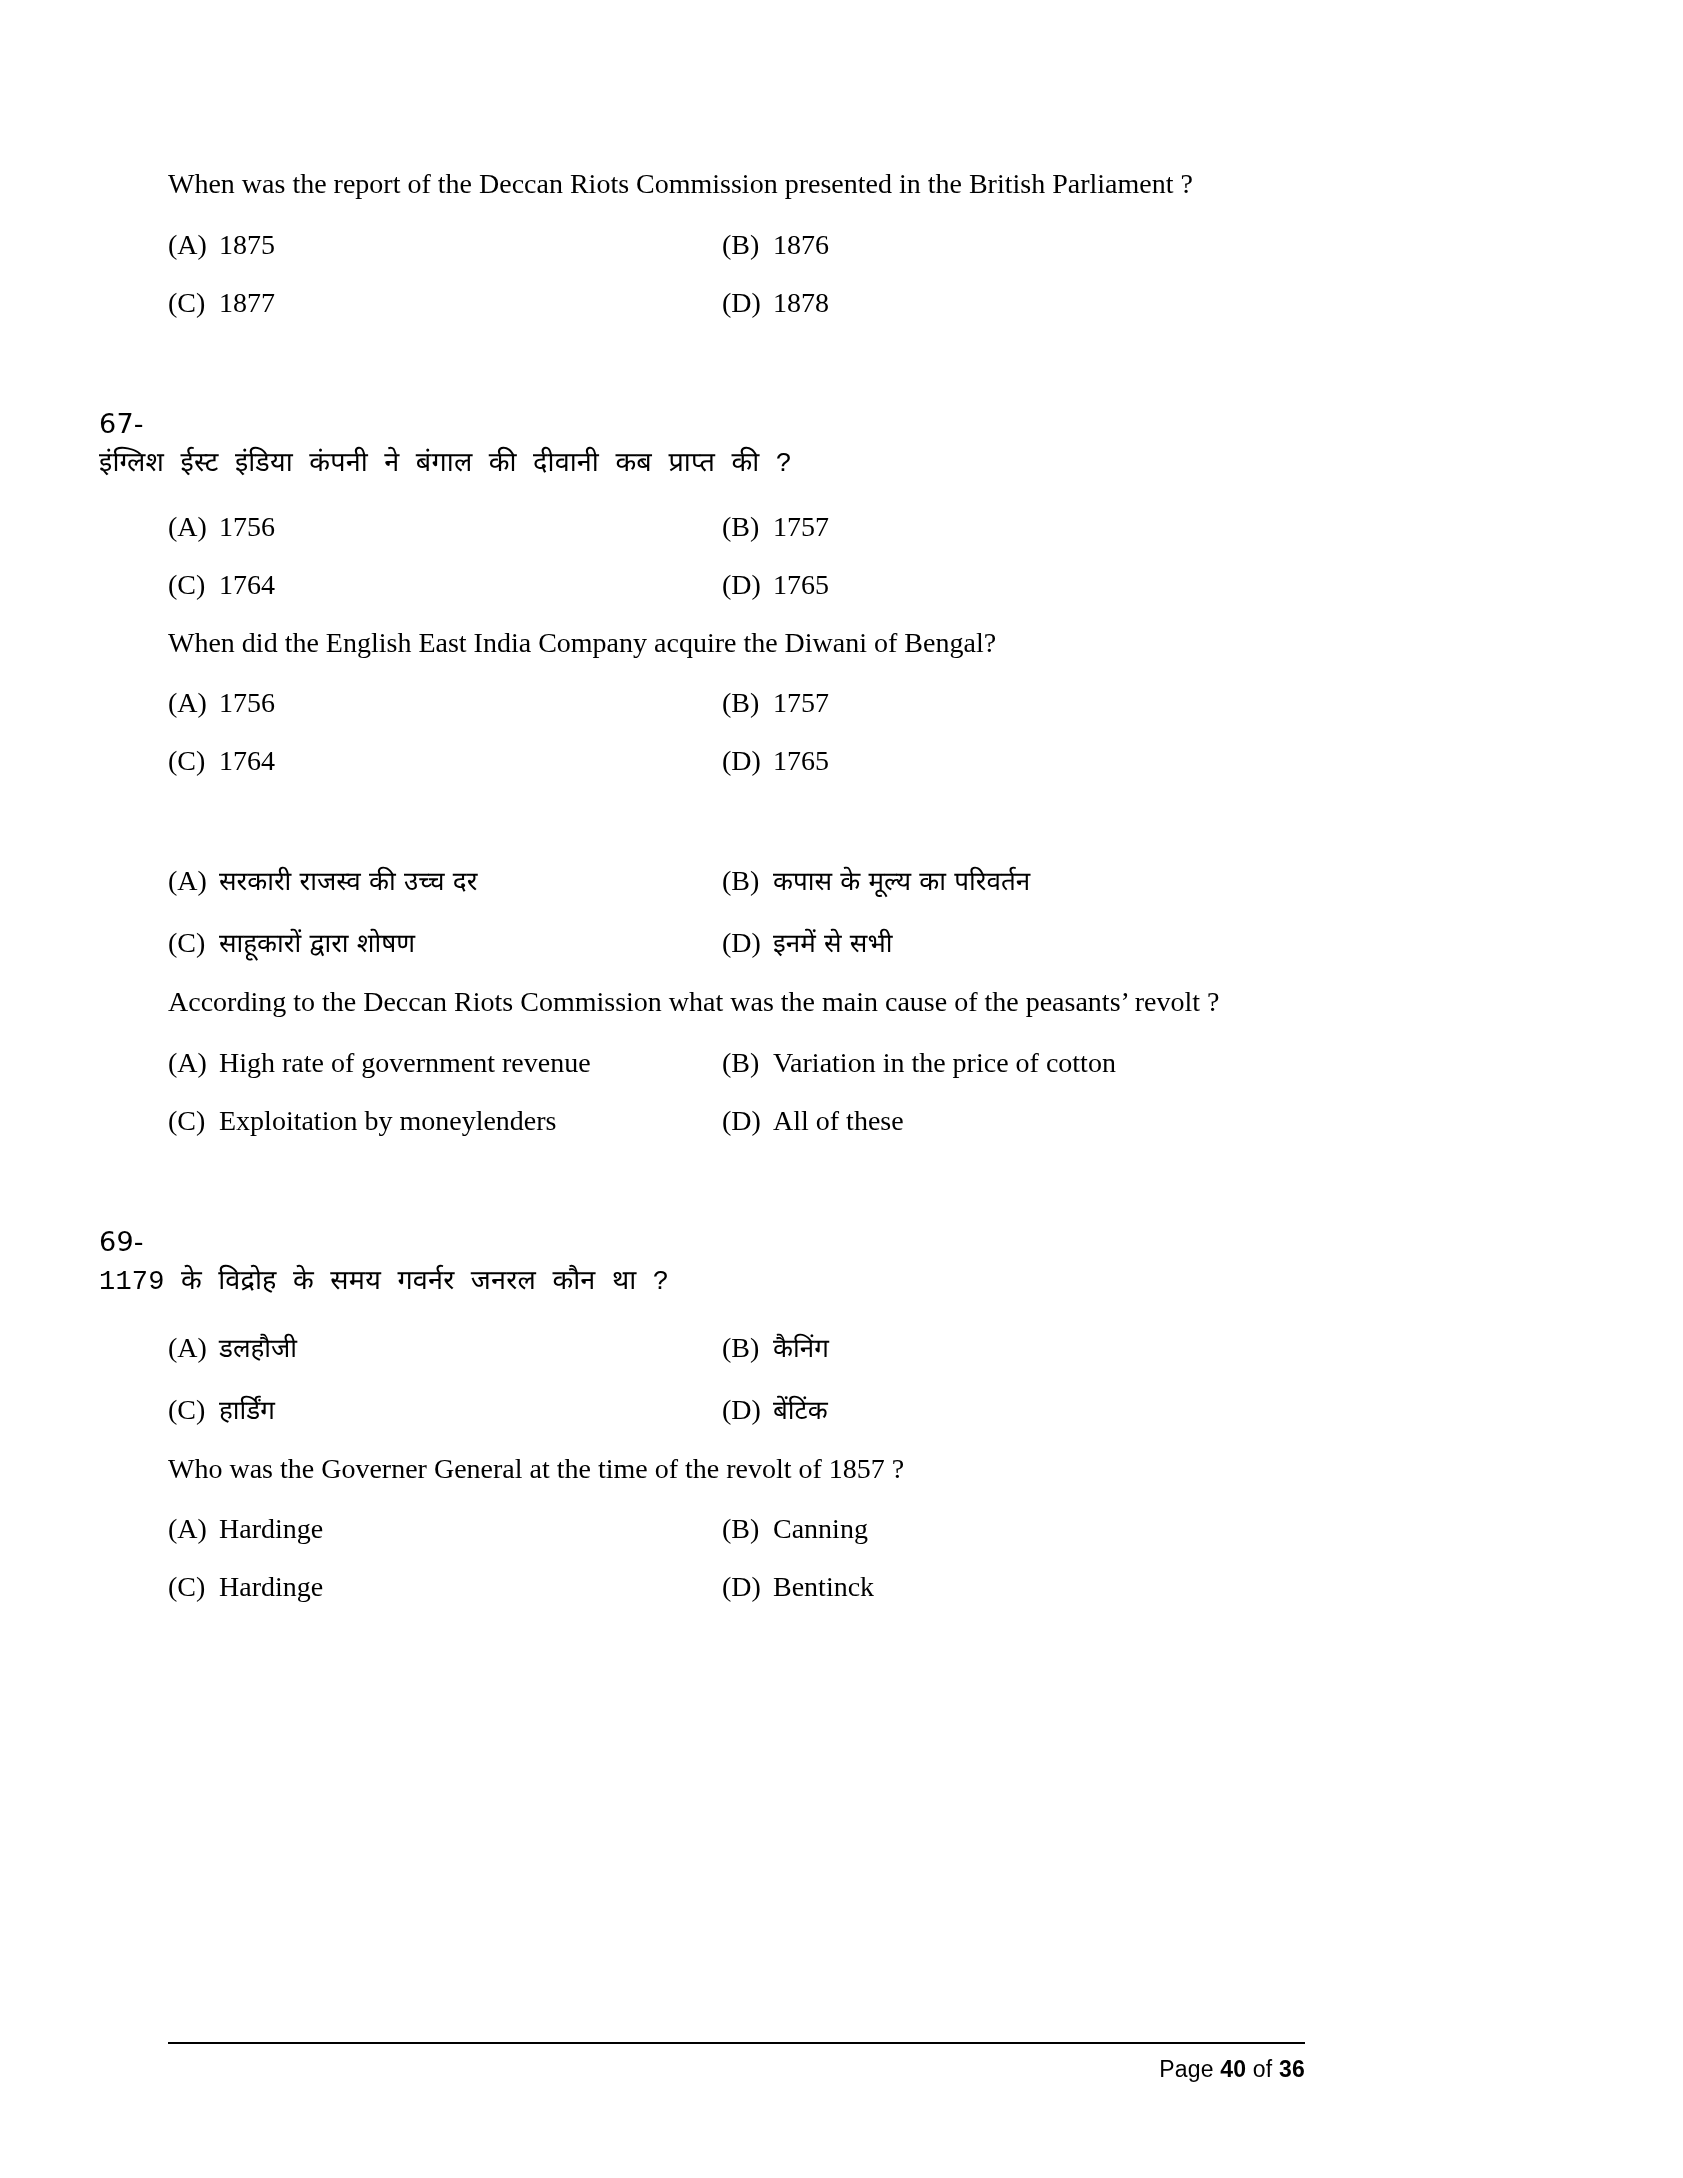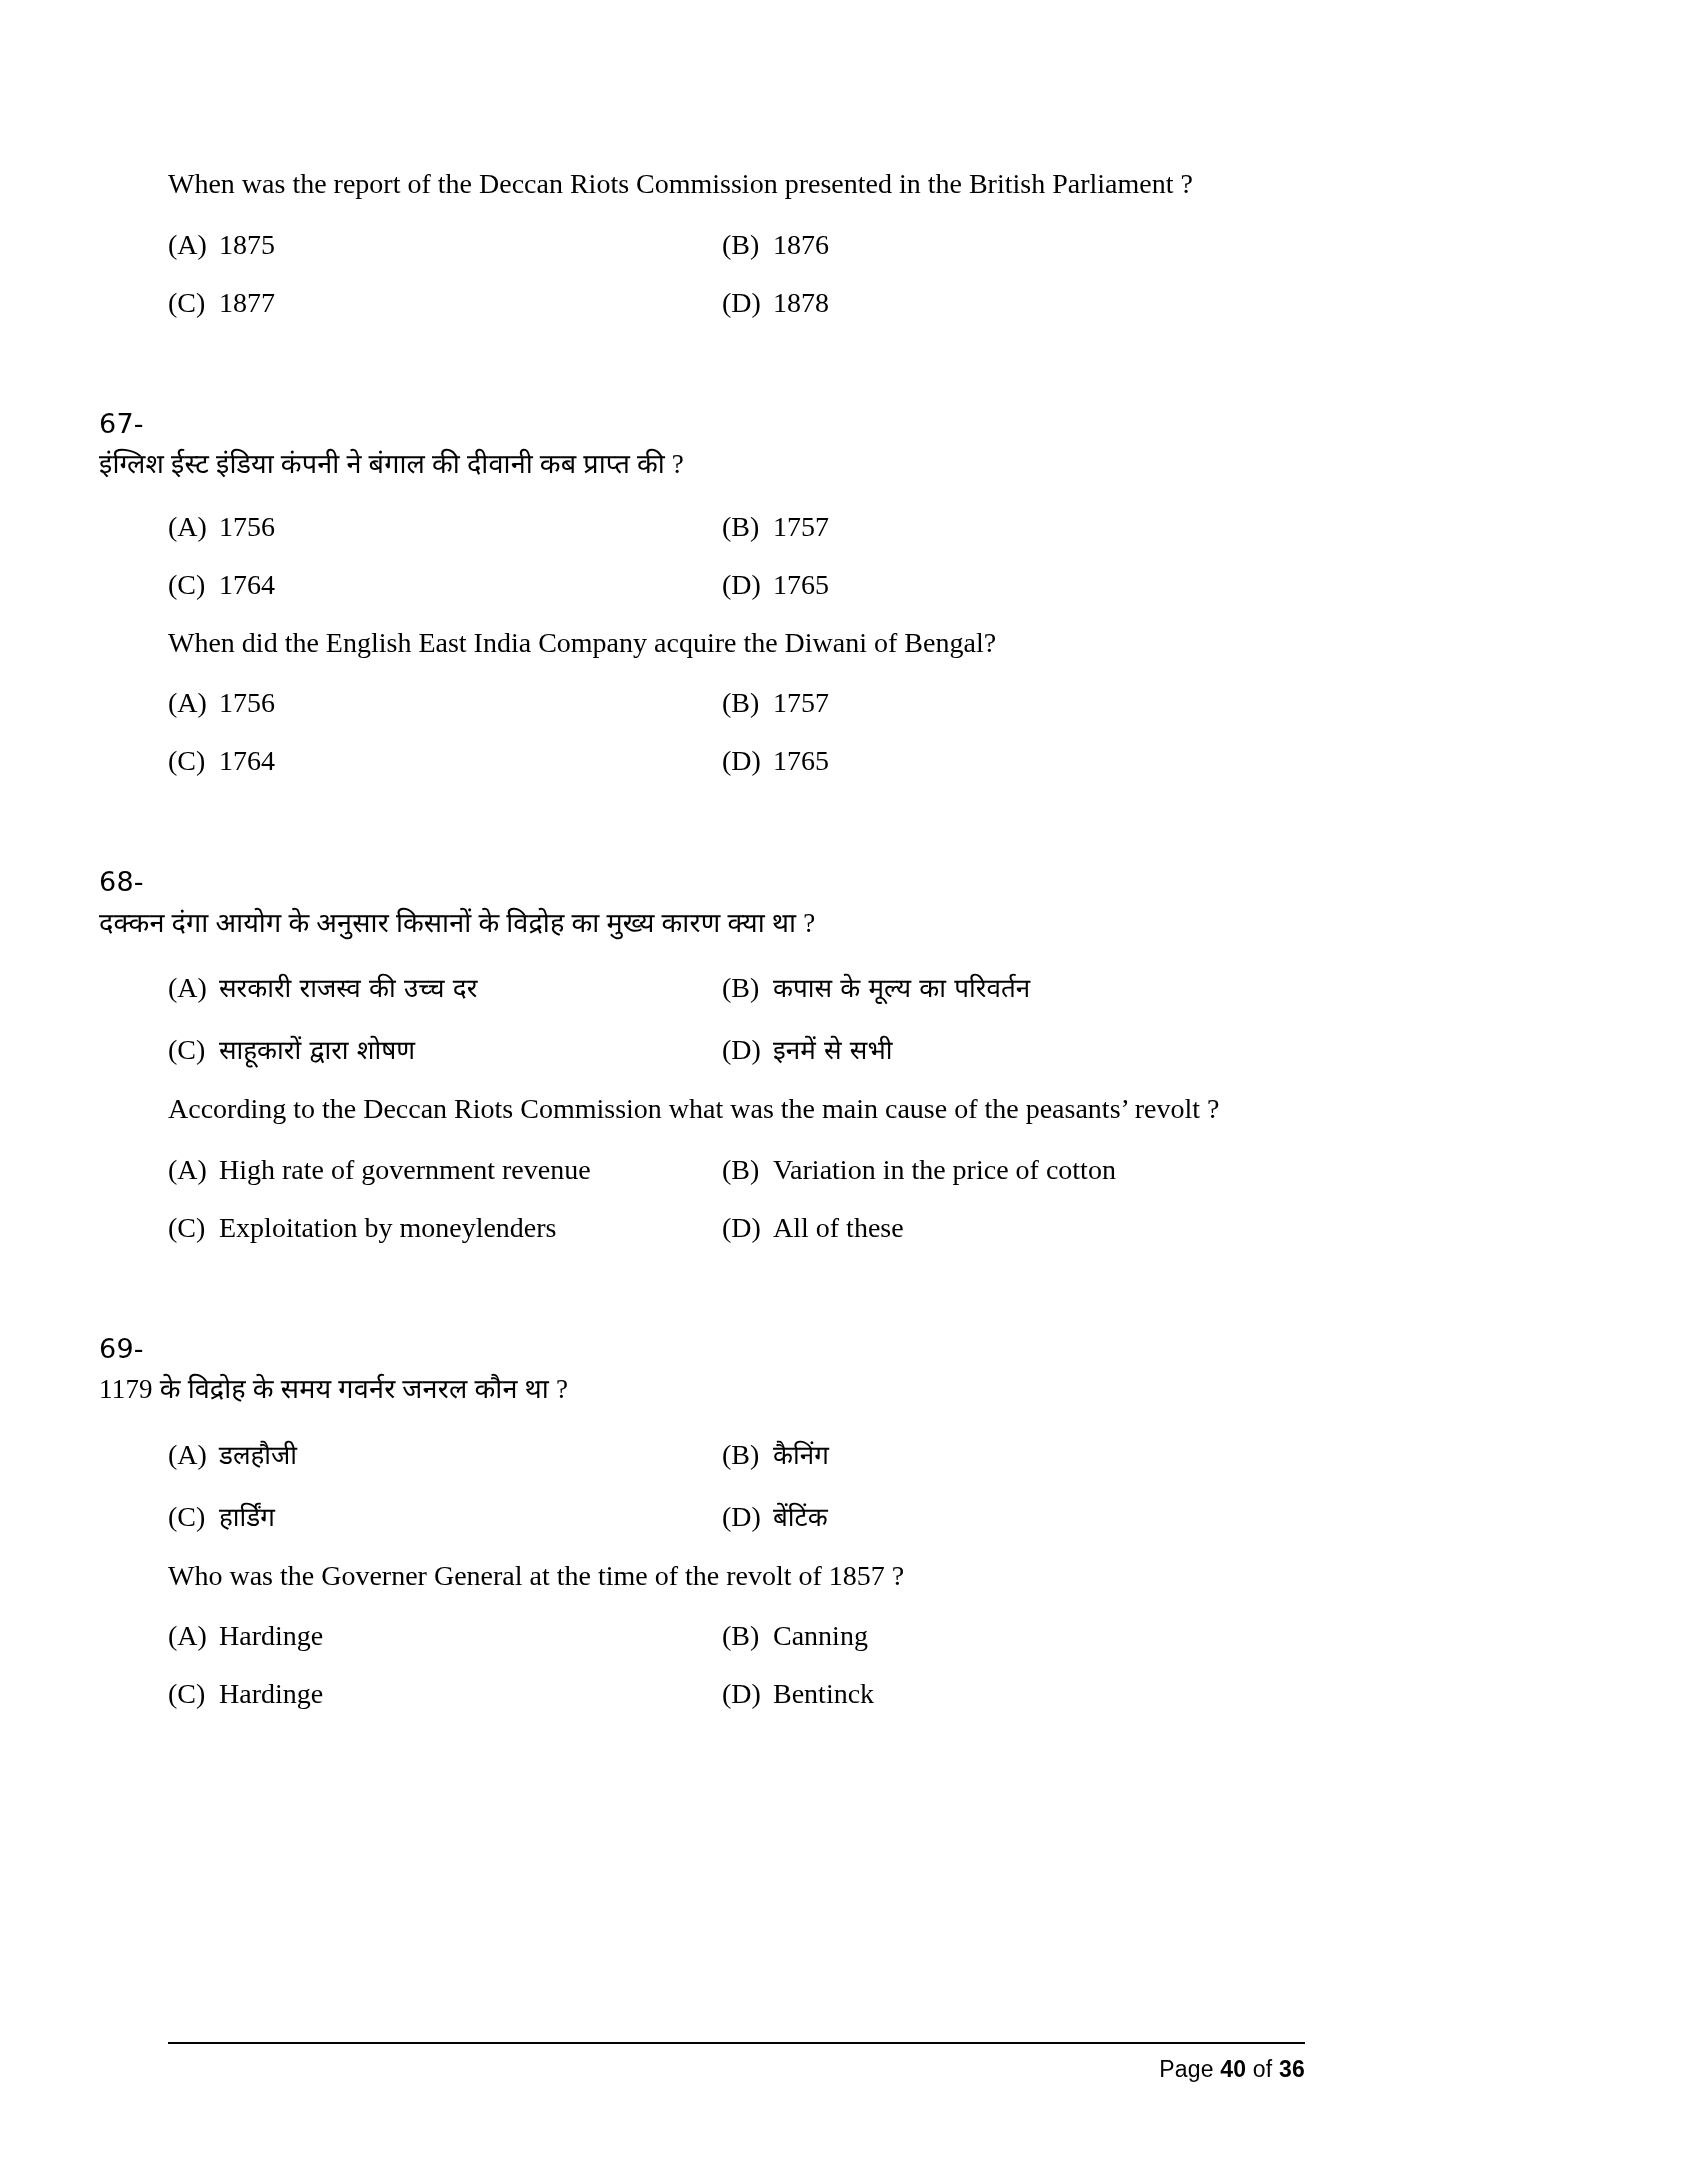--- a/index.html
+++ b/index.html
@@ -44,21 +44,21 @@
     letter-spacing: 0.2px;
     flex-direction: column;
   }
   .qnum {
     min-width: 53px;
     font-family: "DejaVu Sans", sans-serif;
     font-size: 27px;
     white-space: nowrap;
   }
   .qtext-hi {
-    font-family: Liberation Serif, serif;
+    font-family: Liberation Mono, monospace;
     font-size: 27px;
   }
 
   .qline-en {
     font-family: "Liberation Serif", serif;
     font-size: 28px;
     line-height: 1.45;
     margin-bottom: 24px;
     margin-top: 6px;
   }
@@ -188,24 +188,20 @@
         <div class="opt">
           <span class="opt-key">(D)</span>
           <span>1765</span>
         </div>
       </div>
     </div>
 
     <div class="spacer-md"></div>
 
     <div class="qblock">
-      <div class="qline-hi">
-        <span class="qnum">68-</span>
-        <span class="qtext-hi">दक्कन दंगा आयोग के अनुसार किसानों के विद्रोह का मुख्य कारण क्या था ?</span>
-      </div>
       <div class="opts hi">
         <div class="opt">
           <span class="opt-key">(A)</span>
           <span>सरकारी राजस्व की उच्च दर</span>
         </div>
         <div class="opt">
           <span class="opt-key">(B)</span>
           <span>कपास के मूल्य का परिवर्तन</span>
         </div>
         <div class="opt">

